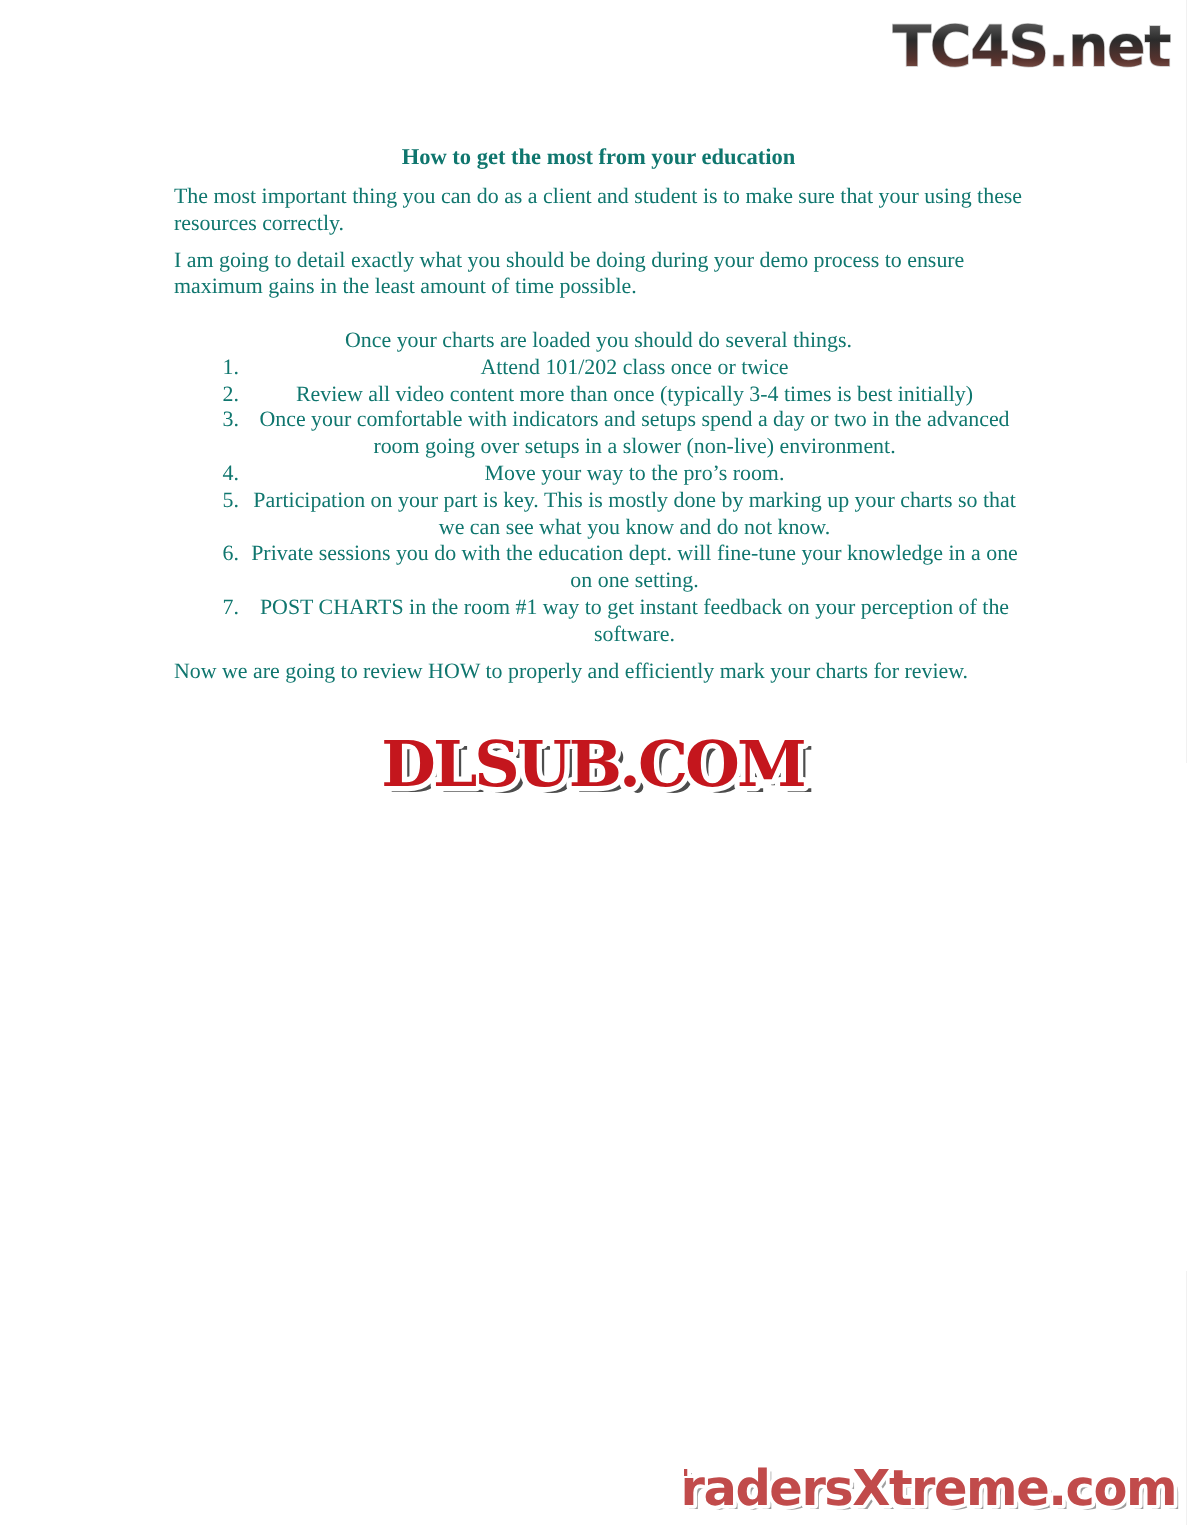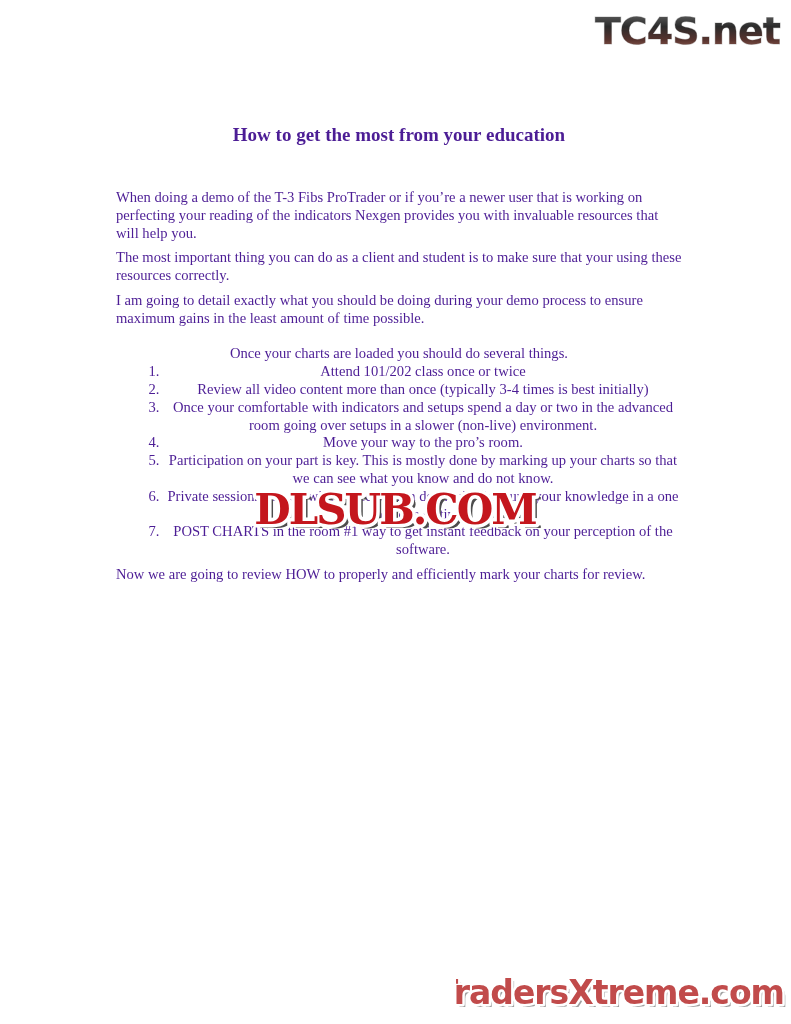--- a/index.html
+++ b/index.html
@@ -4,38 +4,37 @@
 <style>
   * { margin:0; padding:0; box-sizing:border-box; }
   html,body { background:#e8e8e8; }
   .page {
     position:relative;
     width:791px; height:1024px;
     margin:0 auto;
     background:#ffffff;
     overflow:hidden;
     font-family:"Liberation Serif", serif;
-    color:#4c1d95;
+    color:#0f766e;
   }
   
   .tc4s-wrap { position:absolute; top:4px; right:6px; }
   
   .content {
     position:absolute;
     left:116px; top:94px;
     width:566px;
     font-size:14.6px;
     line-height:17.8px;
   }
   .doc-title {
-    font-size:19px;
+    font-size:15px;
     font-weight:bold;
     text-align:center;
     line-height:22px;
-    margin-top:30px;
   }
   .para { margin-top:7px; }
   .para-first { margin-top:43px; }
   .para-gap-large { margin-top:53px; }
   .intro { margin-top:17.8px;text-align:center; }
   ol.steps {
     margin:0;
     padding-left:47px;
     list-style:decimal;
     text-align:center;
@@ -68,21 +67,20 @@
         </linearGradient>
       </defs>
       <text x="230" y="40" text-anchor="end" font-family="DejaVu Sans, sans-serif" font-size="38" font-weight="bold" letter-spacing="-1" fill="url(#tc4sGrad)" stroke="#c9c9c9" stroke-width="1" paint-order="stroke">TC4S.net</text>
     </svg>
   </div>
 
   <div class="content">
 
     <div class="doc-title">How to get the most from your education</div>
 
-    <p class="para para-first">When doing a demo of the T-3 Fibs ProTrader or if you’re a newer user that is working on perfecting your reading of the indicators Nexgen provides you with invaluable resources that will help you.</p>
 
     <p class="para">The most important thing you can do as a client and student is to make sure that your using these resources correctly.</p>
 
     <p class="para">I am going to detail exactly what you should be doing during your demo process to ensure maximum gains in the least amount of time possible.</p>
 
     <p class="para intro">Once your charts are loaded you should do several things.</p>
 
     <ol class="steps">
       <li>Attend 101/202 class once or twice</li>
       <li>Review all video content more than once (typically 3-4 times is best initially)</li>

